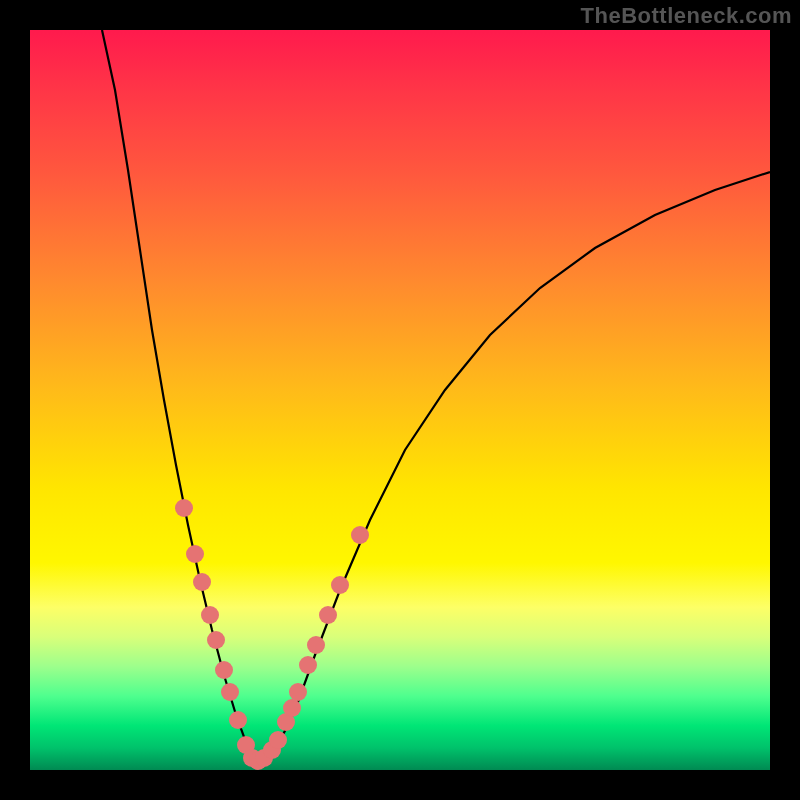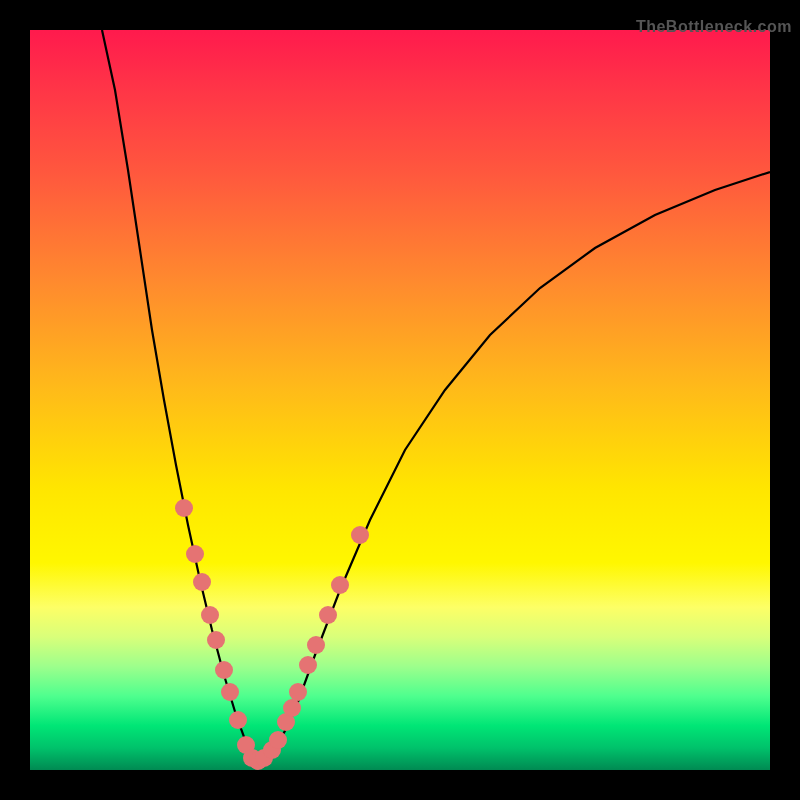--- a/index.html
+++ b/index.html
@@ -31,24 +31,24 @@
       #9dff8c 86%,
       #4fff8e 90%,
       #00e676 94%,
       #00c26b 97%,
       #008a52 100%
     );
     overflow: hidden;
   }
   .attribution {
     position: absolute;
-    top: 18px;
+    top: 3px;
     right: 8px;
     color: #555555;
-    font-size: 16px;
+    font-size: 22px;
     font-weight: 600;
     letter-spacing: 0.5px;
     z-index: 10;
   }
   svg.curve {
     position: absolute;
     left: 0;
     top: 0;
     width: 740px;
     height: 740px;

